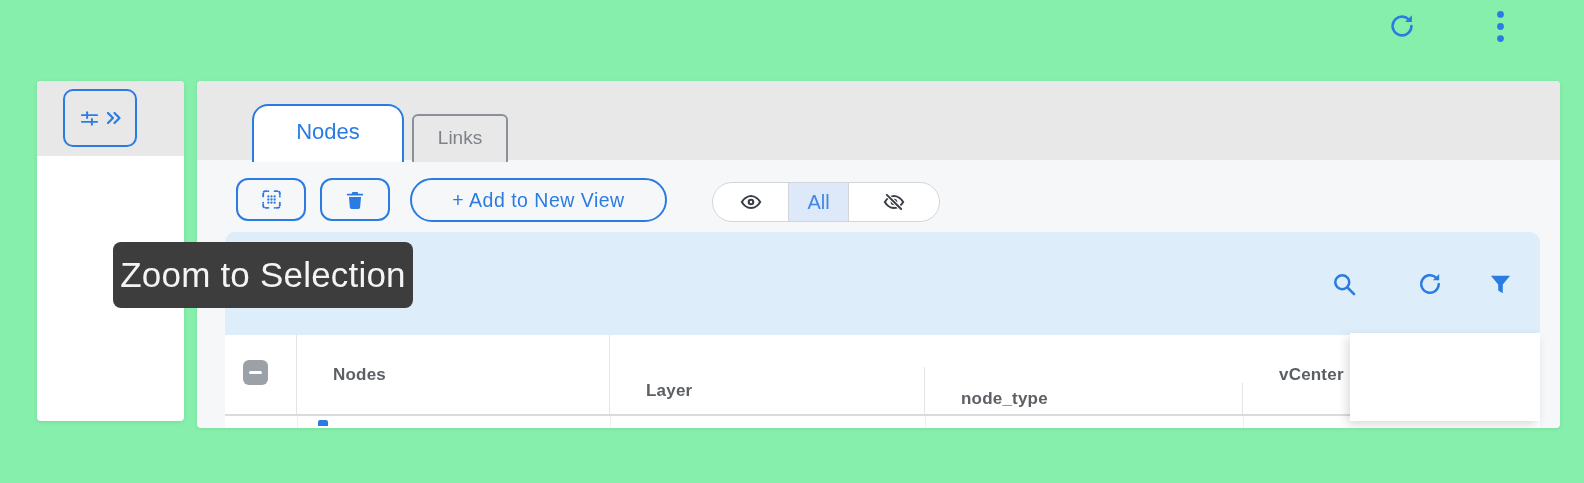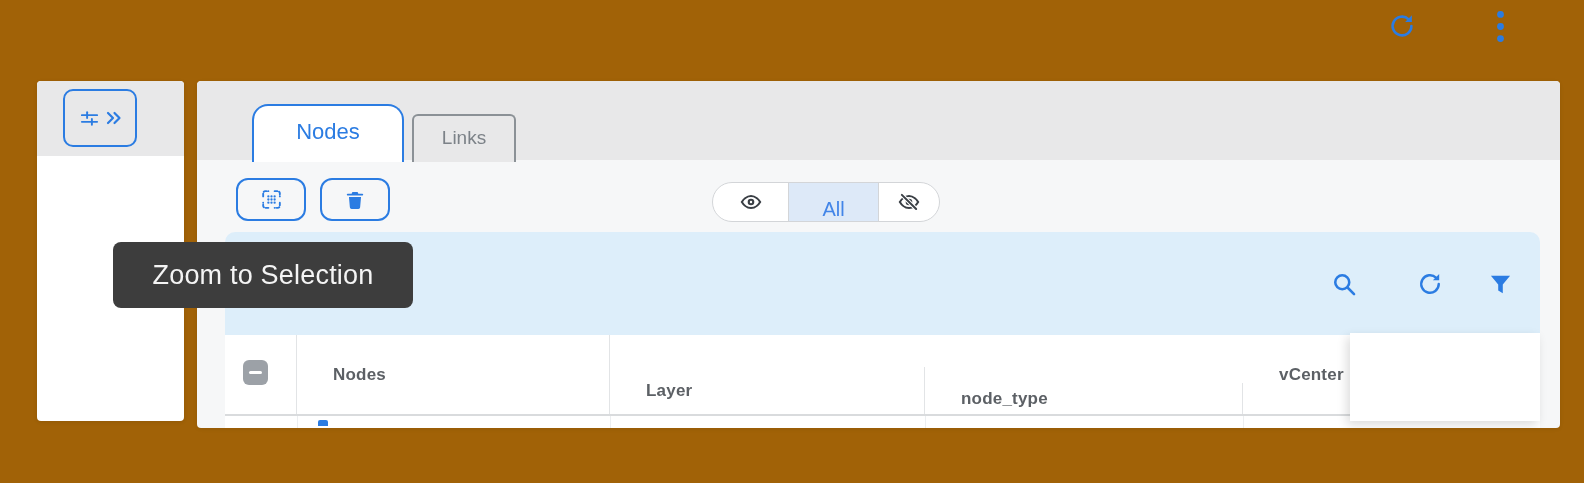--- a/index.html
+++ b/index.html
@@ -1,18 +1,18 @@
 <!DOCTYPE html>
 <html><head>
 <meta charset="utf-8">
 <style>
   * { margin:0; padding:0; box-sizing:border-box; }
   html,body { background:#ffffff; }
   body { font-family:"Liberation Sans", sans-serif; }
-  .screen { position:relative; width:1584px; height:483px; background:#a16207; overflow:hidden; }
+  .screen { position:relative; width:1584px; height:483px; background:#86efac; overflow:hidden; }
 
   
   .top-icon { position:absolute; cursor:pointer; display:flex; align-items:center; justify-content:center; }
   .top-refresh { left:1386px; top:10px; width:32px; height:32px; }
   .top-kebab  { left:1492px; top:9px; width:16px; height:34px; }
 
   
   .sidebar-strip { position:absolute; left:37px; top:81px; width:147px; height:340px;
     background:#ffffff; border-radius:4px; box-shadow:0 1px 4px rgba(0,0,0,.10); }
   .sidebar-band { position:absolute; left:0; top:0; width:100%; height:75px; background:#e8e8e9; border-radius:4px 4px 0 0; }
@@ -22,40 +22,40 @@
 
   
   .panel { position:absolute; left:197px; top:81px; width:1363px; height:347px;
     background:#f6f7f8; border-radius:4px; box-shadow:0 1px 4px rgba(0,0,0,.08); overflow:hidden; }
   .tab-band { position:absolute; left:0; top:0; width:100%; height:79px; background:#e8e8e9; border-radius:4px 4px 0 0; }
 
   .tab { position:absolute; display:flex; align-items:flex-start; justify-content:center; cursor:pointer; }
   .tab-active { left:55px; top:23px; width:152px; height:58px; background:#ffffff;
     border:2.5px solid #2b7ce2; border-bottom:none; border-radius:16px 16px 0 0;
     color:#2b7ce2; font-size:22px; padding-top:13px; z-index:3; }
-  .tab-inactive { left:215px; top:33px; width:104px; height:48px; background:#e8e8e9;
+  .tab-inactive { left:215px; top:33px; width:96px; height:48px; background:#e8e8e9;
     border:2px solid #8b9196; border-bottom:none; border-radius:6px 6px 0 0;
     color:#7c8288; font-size:19px; padding-top:11px; z-index:2; }
 
   
   .tool-btn { position:absolute; top:97px; height:43px; border:2px solid #2b7ce2; border-radius:12px;
     background:transparent; display:flex; align-items:center; justify-content:center; cursor:pointer; }
   .btn-zoomsel { left:39px;  width:70px; }
   .btn-trash   { left:123px; width:70px; }
   .btn-add { position:absolute; left:213px; top:97px; width:257px; height:44px;
     border:2px solid #2b7ce2; border-radius:24px; background:transparent; color:#2b7ce2;
     font-size:19.5px; letter-spacing:.5px; display:flex; align-items:center; justify-content:center; cursor:pointer; }
 
   .segmented { position:absolute; left:515px; top:101px; width:228px; height:40px;
     background:#ffffff; border:1.5px solid #d3d5d8; border-radius:21px; overflow:hidden;
     display:flex; }
   .seg { display:flex; align-items:center; justify-content:center; cursor:pointer; }
   .seg-eye { width:75px; }
-  .seg-all { width:91px; background:#dde9f8; border-left:1px solid #d3d5d8; border-right:1px solid #d3d5d8;
-    color:#4285e8; font-size:20px;align-items:flex-end; }
+  .seg-all { width:61px; background:#dde9f8; border-left:1px solid #d3d5d8; border-right:1px solid #d3d5d8;
+    color:#4285e8; font-size:20px; }
   .seg-eyeoff { flex:1; }
 
   
   .selection-bar { position:absolute; left:28px; top:151px; width:1315px; height:103px;
     background:#ddeefa; border-radius:10px 10px 0 0; }
   .bar-icon { position:absolute; top:37px; width:30px; height:30px; display:flex; align-items:center; justify-content:center; cursor:pointer; }
   .bar-search  { left:1104px; }
   .bar-refresh { left:1190px; }
   .bar-filter  { left:1260px; }
 
@@ -75,21 +75,21 @@
   .partial-row { position:absolute; left:28px; top:335px; width:1315px; height:12px; background:#ffffff; }
   .partial-row .sep { position:absolute; top:0; width:1px; height:12px; background:#eceef0; }
   .link-fragment { position:absolute; left:93px; top:4px; width:10px; height:6px; background:#2b7ce2; border-radius:2px 2px 0 0; }
 
   
   .popup { position:absolute; left:1153px; top:252px; width:190px; height:88px; background:#ffffff;
     box-shadow:-3px 4px 10px rgba(0,0,0,.14); z-index:6; }
 
   
   .tooltip { position:absolute; left:113px; top:242px; width:300px; height:66px; background:#3d3d3d;
-    border-radius:8px; color:#f4f4f4; font-size:27px; display:flex; align-items:center; justify-content:center;
+    border-radius:8px; color:#f4f4f4; font-size:35px; display:flex; align-items:center; justify-content:center;
     z-index:20; letter-spacing:.2px; }
 
   svg { display:block; }
 </style>
 </head>
 <body>
 
 <div class="screen">
 
   <div class="top-icon top-refresh">
@@ -170,20 +170,23 @@
 
     <button class="tool-btn btn-trash">
       <span>
         <svg viewBox="0 0 24 24" width="22" height="22" fill="#2b7ce2">
           <path d="M9.2 3.3h5.6l.9 1.8H20a.95.95 0 0 1 0 1.9H4a.95.95 0 0 1 0-1.9h4.3l.9-1.8z"></path>
           <path d="M5.4 8.7h13.2L17.6 20a1.9 1.9 0 0 1-1.9 1.7H8.3A1.9 1.9 0 0 1 6.4 20L5.4 8.7z"></path>
         </svg>
       </span>
     </button>
 
+    <button class="btn-add">
+      <span>+ Add to New View</span>
+    </button>
 
     <div class="segmented">
       <div class="seg seg-eye">
         <span>
           <svg viewBox="0 0 24 24" width="26" height="22">
             <path d="M12 5.4C7 5.4 3.2 9.9 2 12c1.2 2.1 5 6.6 10 6.6s8.8-4.5 10-6.6c-1.2-2.1-5-6.6-10-6.6z" fill="none" stroke="#3a3f45" stroke-width="2.2"></path>
             <circle cx="12" cy="12" r="3.6" fill="#3a3f45"></circle>
             <circle cx="12" cy="12" r="1.3" fill="#ffffff"></circle>
           </svg>
         </span>

